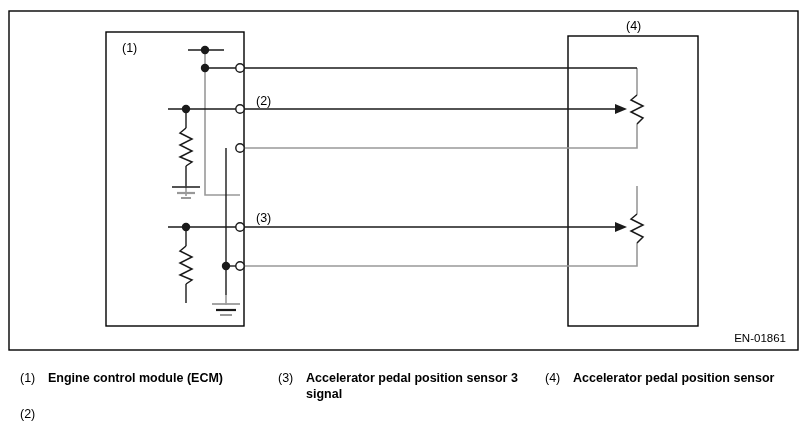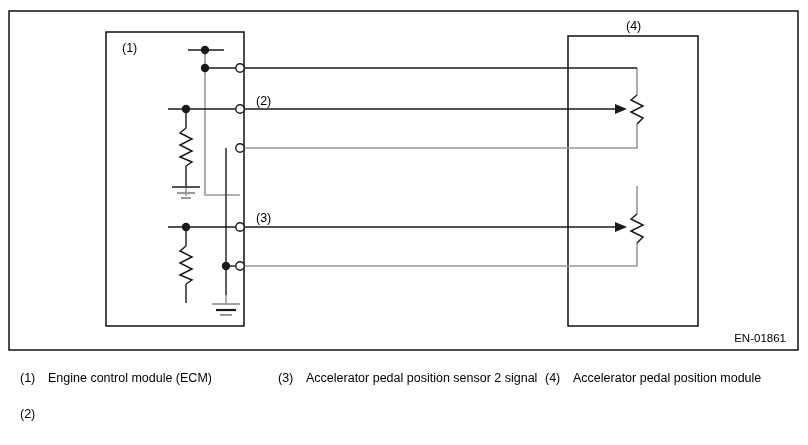--- a/index.html
+++ b/index.html
@@ -57,20 +57,21 @@
   .legend-num {
     font-size: 12.5px;
     line-height: 16px;
     width: 28px;
     flex: 0 0 28px;
     text-align: left;
   }
   .legend-text {
     font-size: 12.5px;
     line-height: 16px;
+    font-weight: bold;
   }
   #legend-item-1 { left: 20px; top: 8px;  width: 250px; }
   #legend-item-2 { left: 20px; top: 44px; width: 250px; }
   #legend-item-3 { left: 278px; top: 8px; width: 260px; }
   #legend-item-4 { left: 545px; top: 8px; width: 262px; }
 </style>
 </head>
 <body>
 
 <div id="page">
@@ -179,22 +180,22 @@
       <span class="legend-num">(1)</span>
       <span class="legend-text">Engine control module (ECM)</span>
     </div>
 
     <div class="legend-row" id="legend-item-2">
       <span class="legend-num">(2)</span>
     </div>
 
     <div class="legend-row" id="legend-item-3">
       <span class="legend-num">(3)</span>
-      <span class="legend-text">Accelerator pedal position sensor 2 signal</span>
+      <span class="legend-text">Accelerator pedal position sensor 3 signal</span>
     </div>
 
     <div class="legend-row" id="legend-item-4">
       <span class="legend-num">(4)</span>
-      <span class="legend-text">Accelerator pedal position module</span>
+      <span class="legend-text">Accelerator pedal position sensor</span>
     </div>
 
   </div>
 </div>
 
 </body></html>

